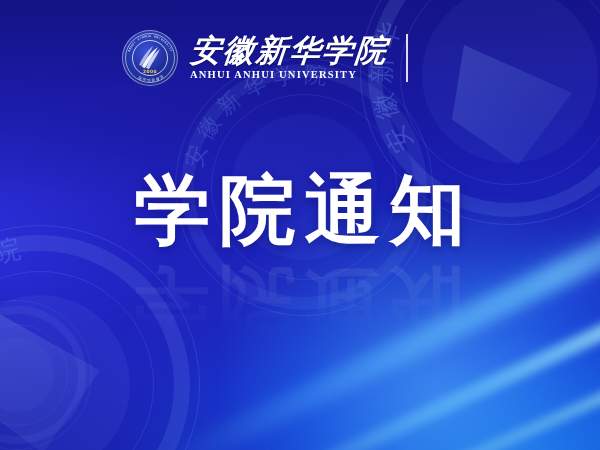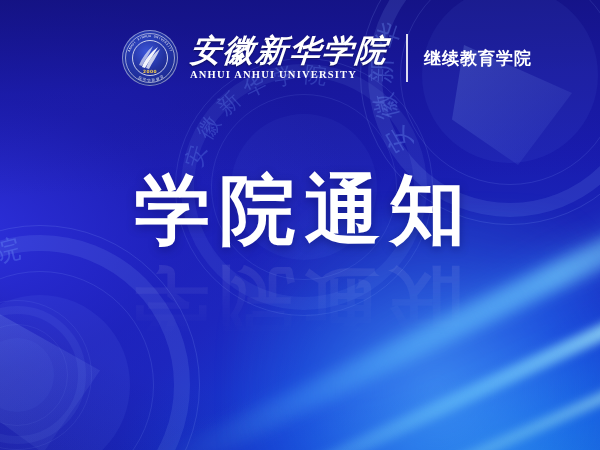--- a/index.html
+++ b/index.html
@@ -454,20 +454,19 @@
     </div>
 
     <div id="name-block">
       <div id="name-cn">安徽新华学院</div>
       <div id="name-en">ANHUI ANHUI UNIVERSITY</div>
     </div>
 
     <div id="brand-divider"></div>
 
     <div id="sub-block">
-      <div id="sub-line-2">继续教育学院</div>
     </div>
 
   </div>
 
   <div id="title">学院通知</div>
 
 </div>
 
 </body></html>

